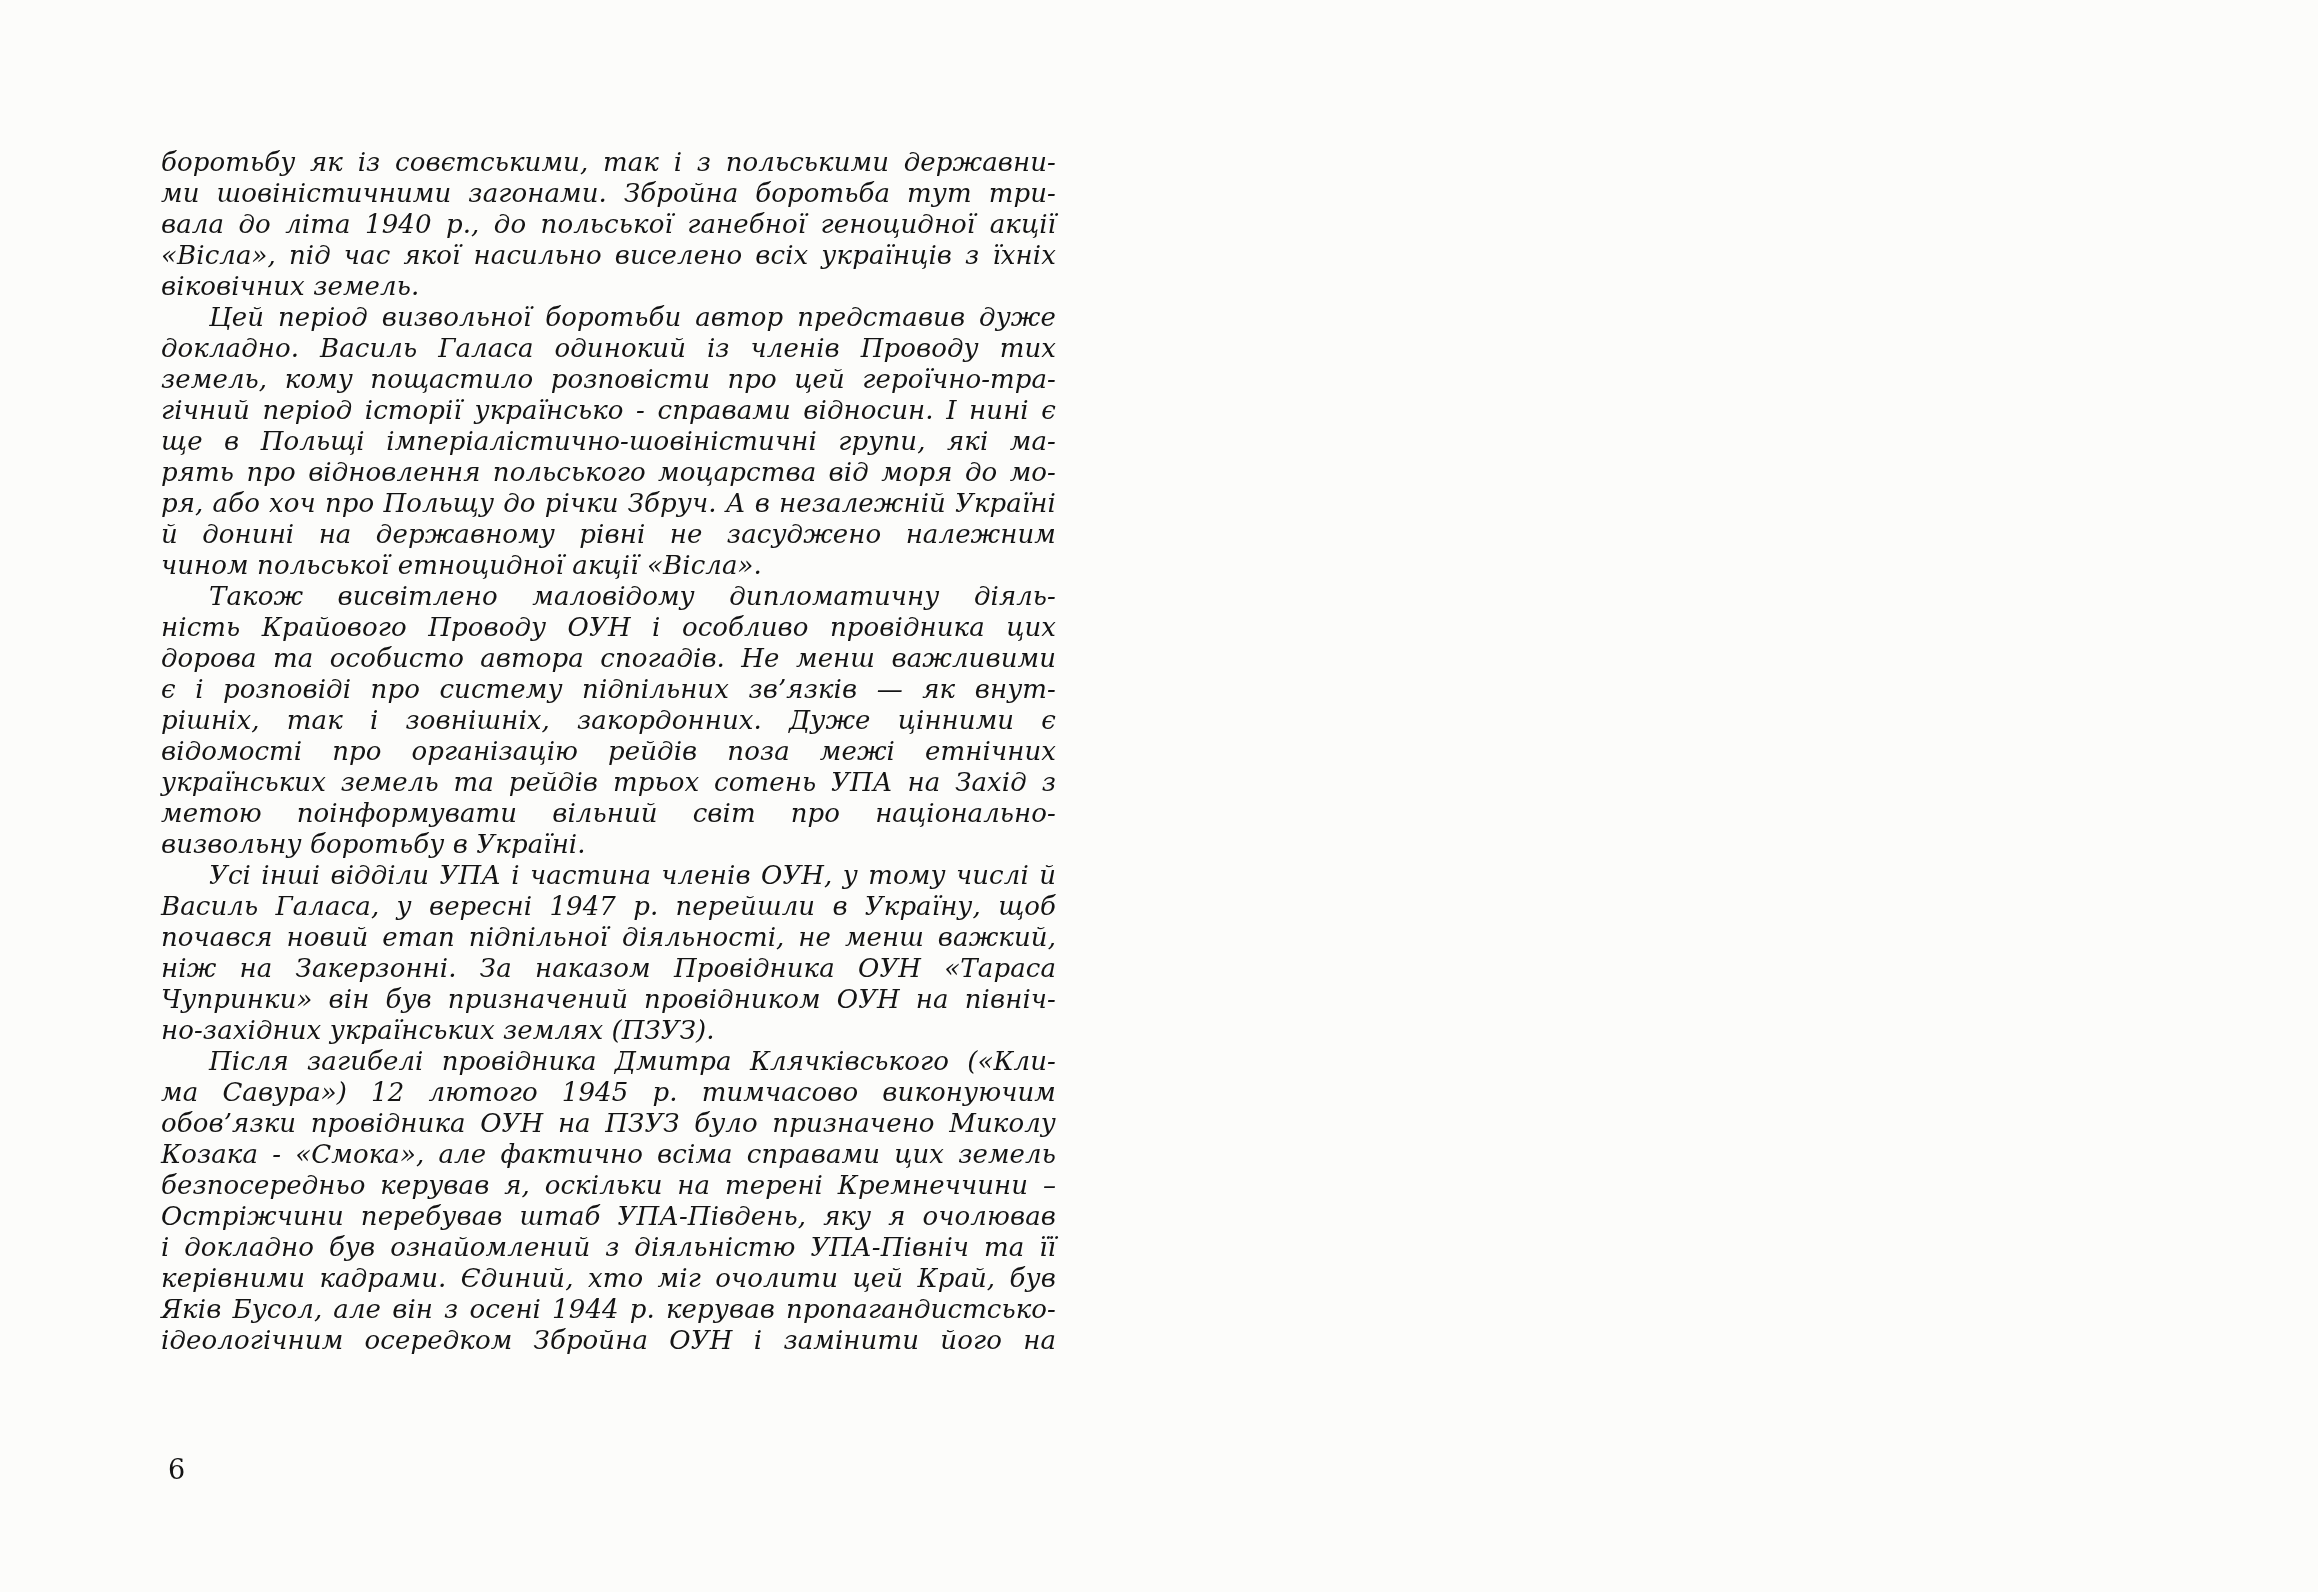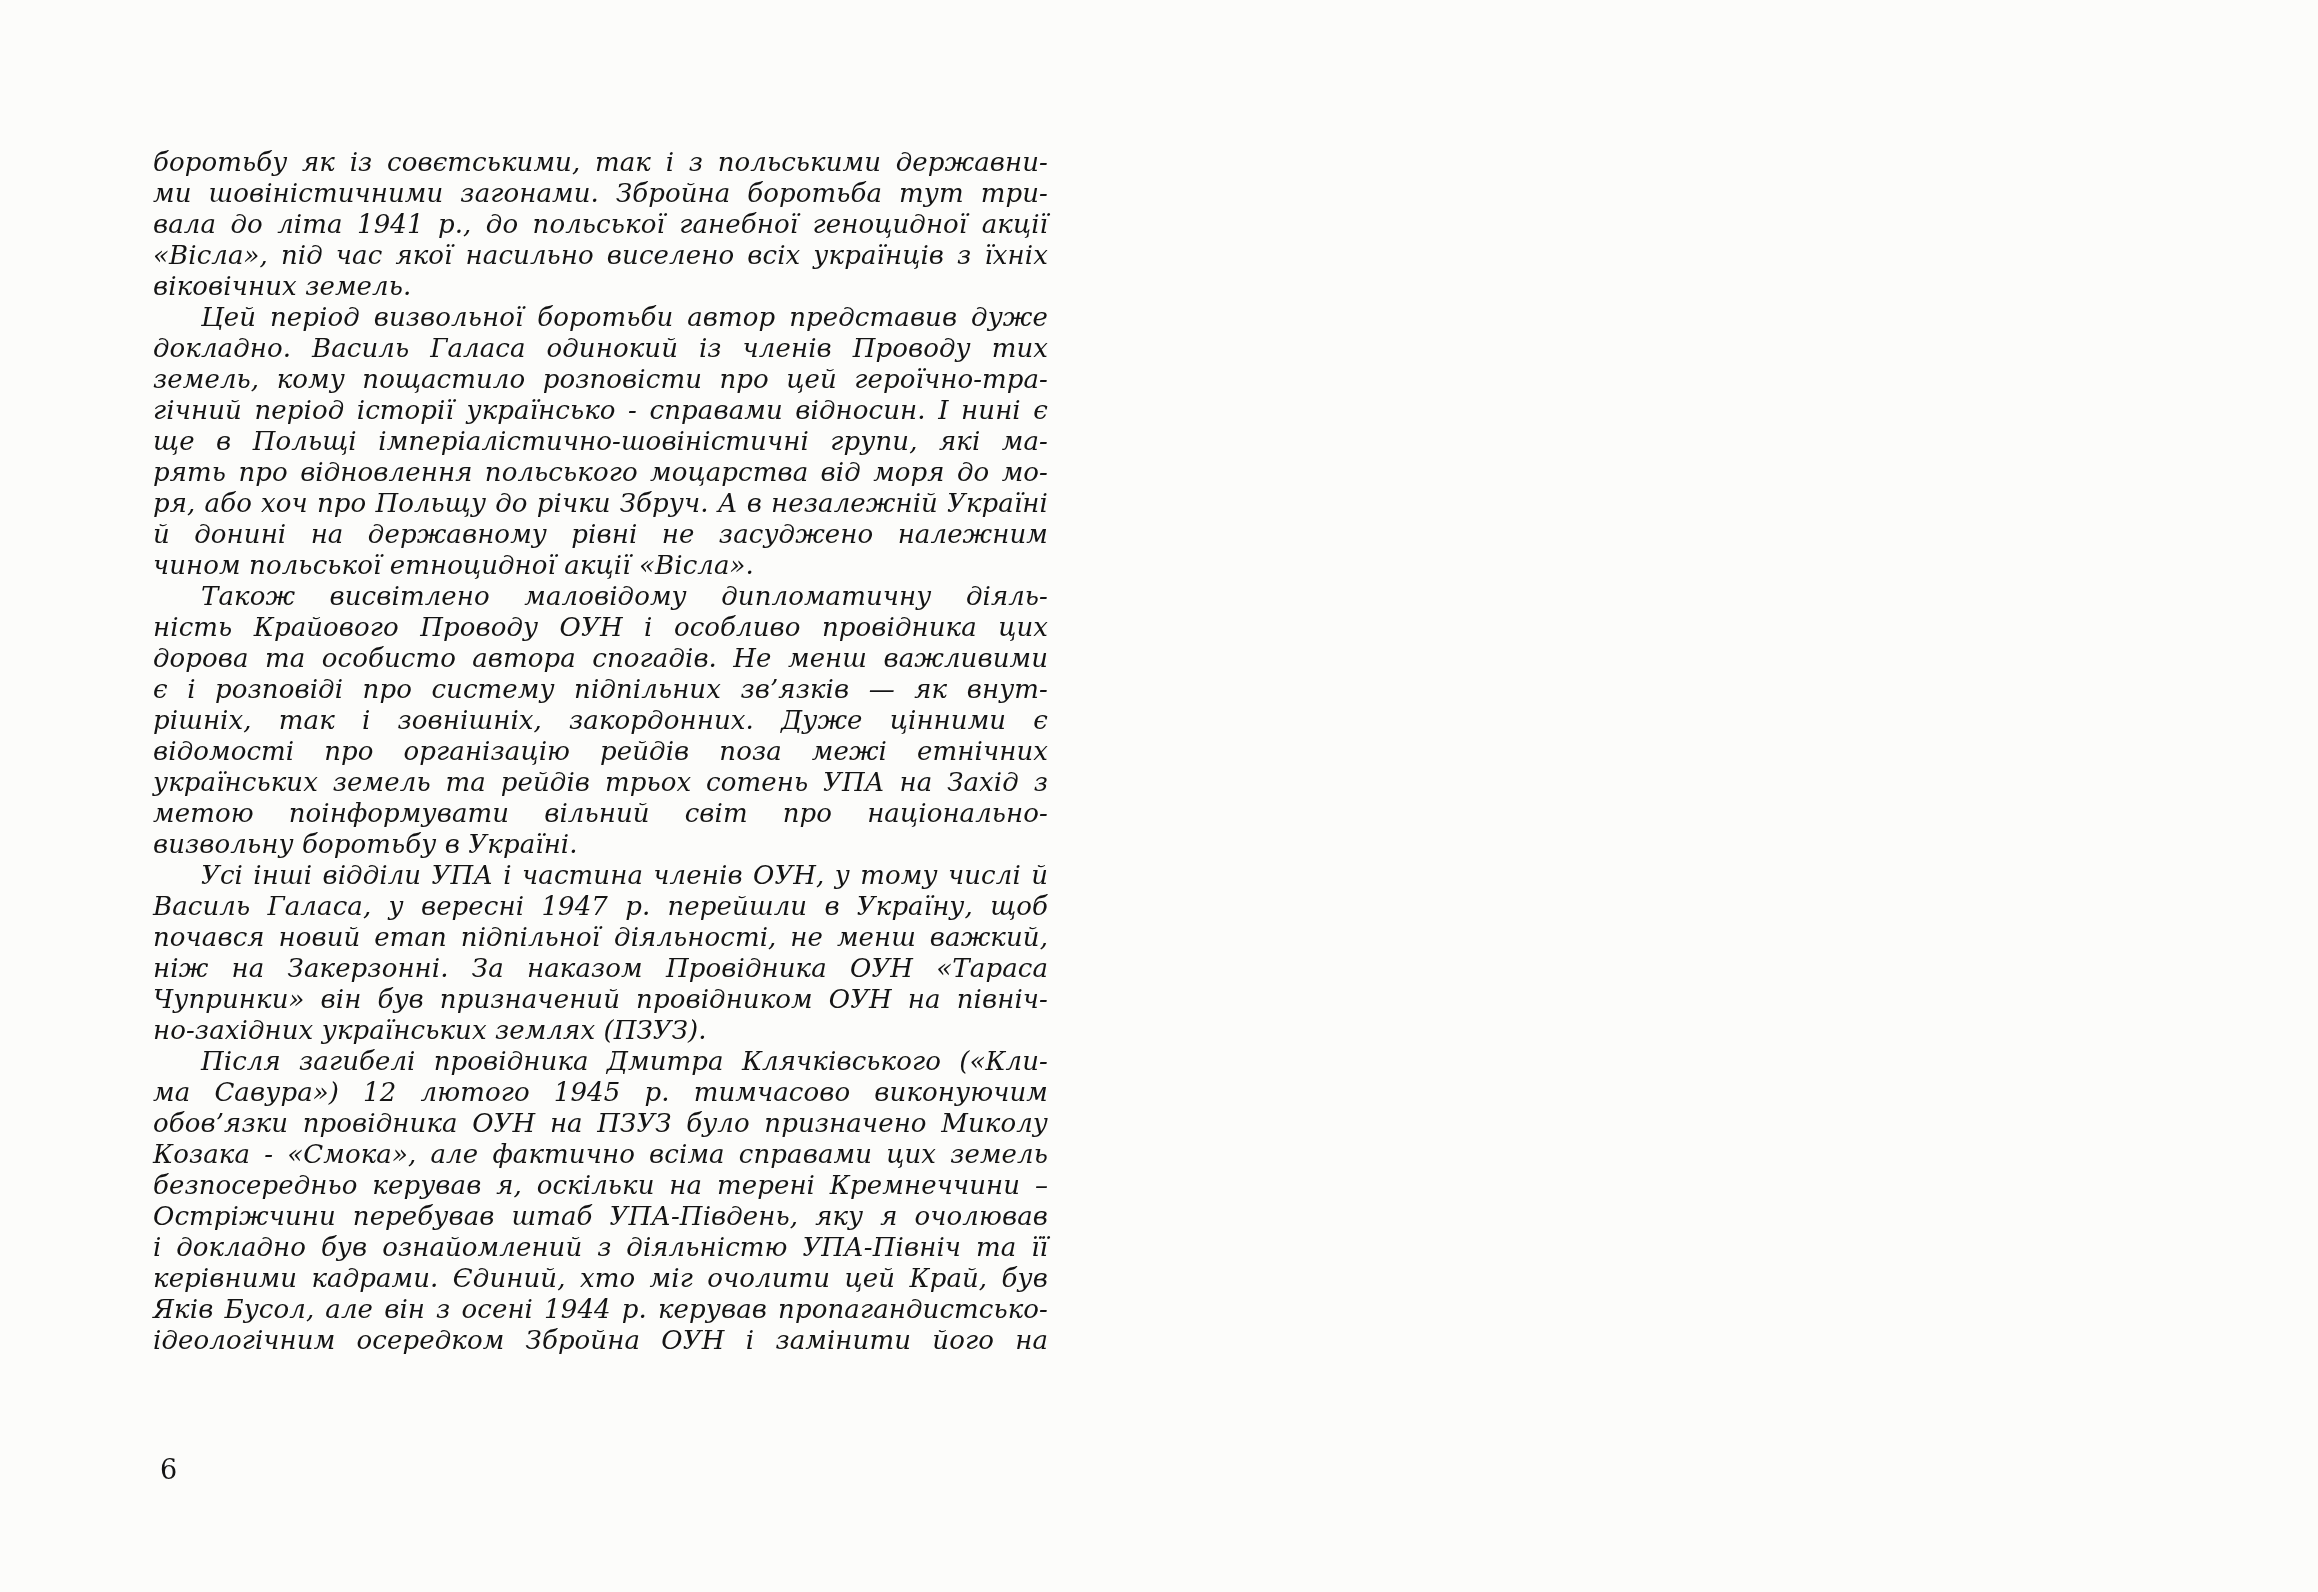--- a/index.html
+++ b/index.html
@@ -3,21 +3,21 @@
 <meta charset="utf-8">
 <style>
   html,body{margin:0;padding:0;}
   body{
     width:2319px;height:1593px;position:relative;
     background:#fcfcfa;color:#141414;
     font-family:"DejaVu Serif","Liberation Serif",serif;
     overflow:hidden;
   }
   .page{position:absolute;top:0;height:1593px;}
-  .page-left{left:0;width:1159px;}
+  .page-left{left:8px;width:1159px;}
   .page-right{left:1159px;width:1159px;}
 
   
   .body-text{
     position:absolute;left:153px;top:147px;width:895px;
     font-style:italic;font-size:26px;line-height:31px;
     letter-spacing:0.1px;
   }
   .body-text .line{text-align:justify;text-align-last:justify;white-space:normal;}
   .body-text .line.end{text-align:center;text-align-last:left;}
@@ -28,21 +28,21 @@
 </style>
 </head>
 <body>
 
 <div class="spread">
 
   <section class="page page-left">
     <div class="body-text" id="left-text">
         <div class="line">боротьбу як із совєтськими, так і з польськими державни-</div>
         <div class="line">ми шовіністичними загонами. Збройна боротьба тут три-</div>
-        <div class="line">вала до літа 1941 р., до польської ганебної геноцидної акції</div>
+        <div class="line">вала до літа 1940 р., до польської ганебної геноцидної акції</div>
         <div class="line">«Вісла», під час якої насильно виселено всіх українців з їхніх</div>
         <div class="line end">віковічних земель.</div>
         <div class="line indent">Цей період визвольної боротьби автор представив дуже</div>
         <div class="line">докладно. Василь Галаса одинокий із членів Проводу тих</div>
         <div class="line">земель, кому пощастило розповісти про цей героїчно-тра-</div>
         <div class="line">гічний період історії українсько - справами відносин. І нині є</div>
         <div class="line">ще в Польщі імперіалістично-шовіністичні групи, які ма-</div>
         <div class="line">рять про відновлення польського моцарства від моря до мо-</div>
         <div class="line">ря, або хоч про Польщу до річки Збруч. А в незалежній Україні</div>
         <div class="line">й донині на державному рівні не засуджено належним</div>

